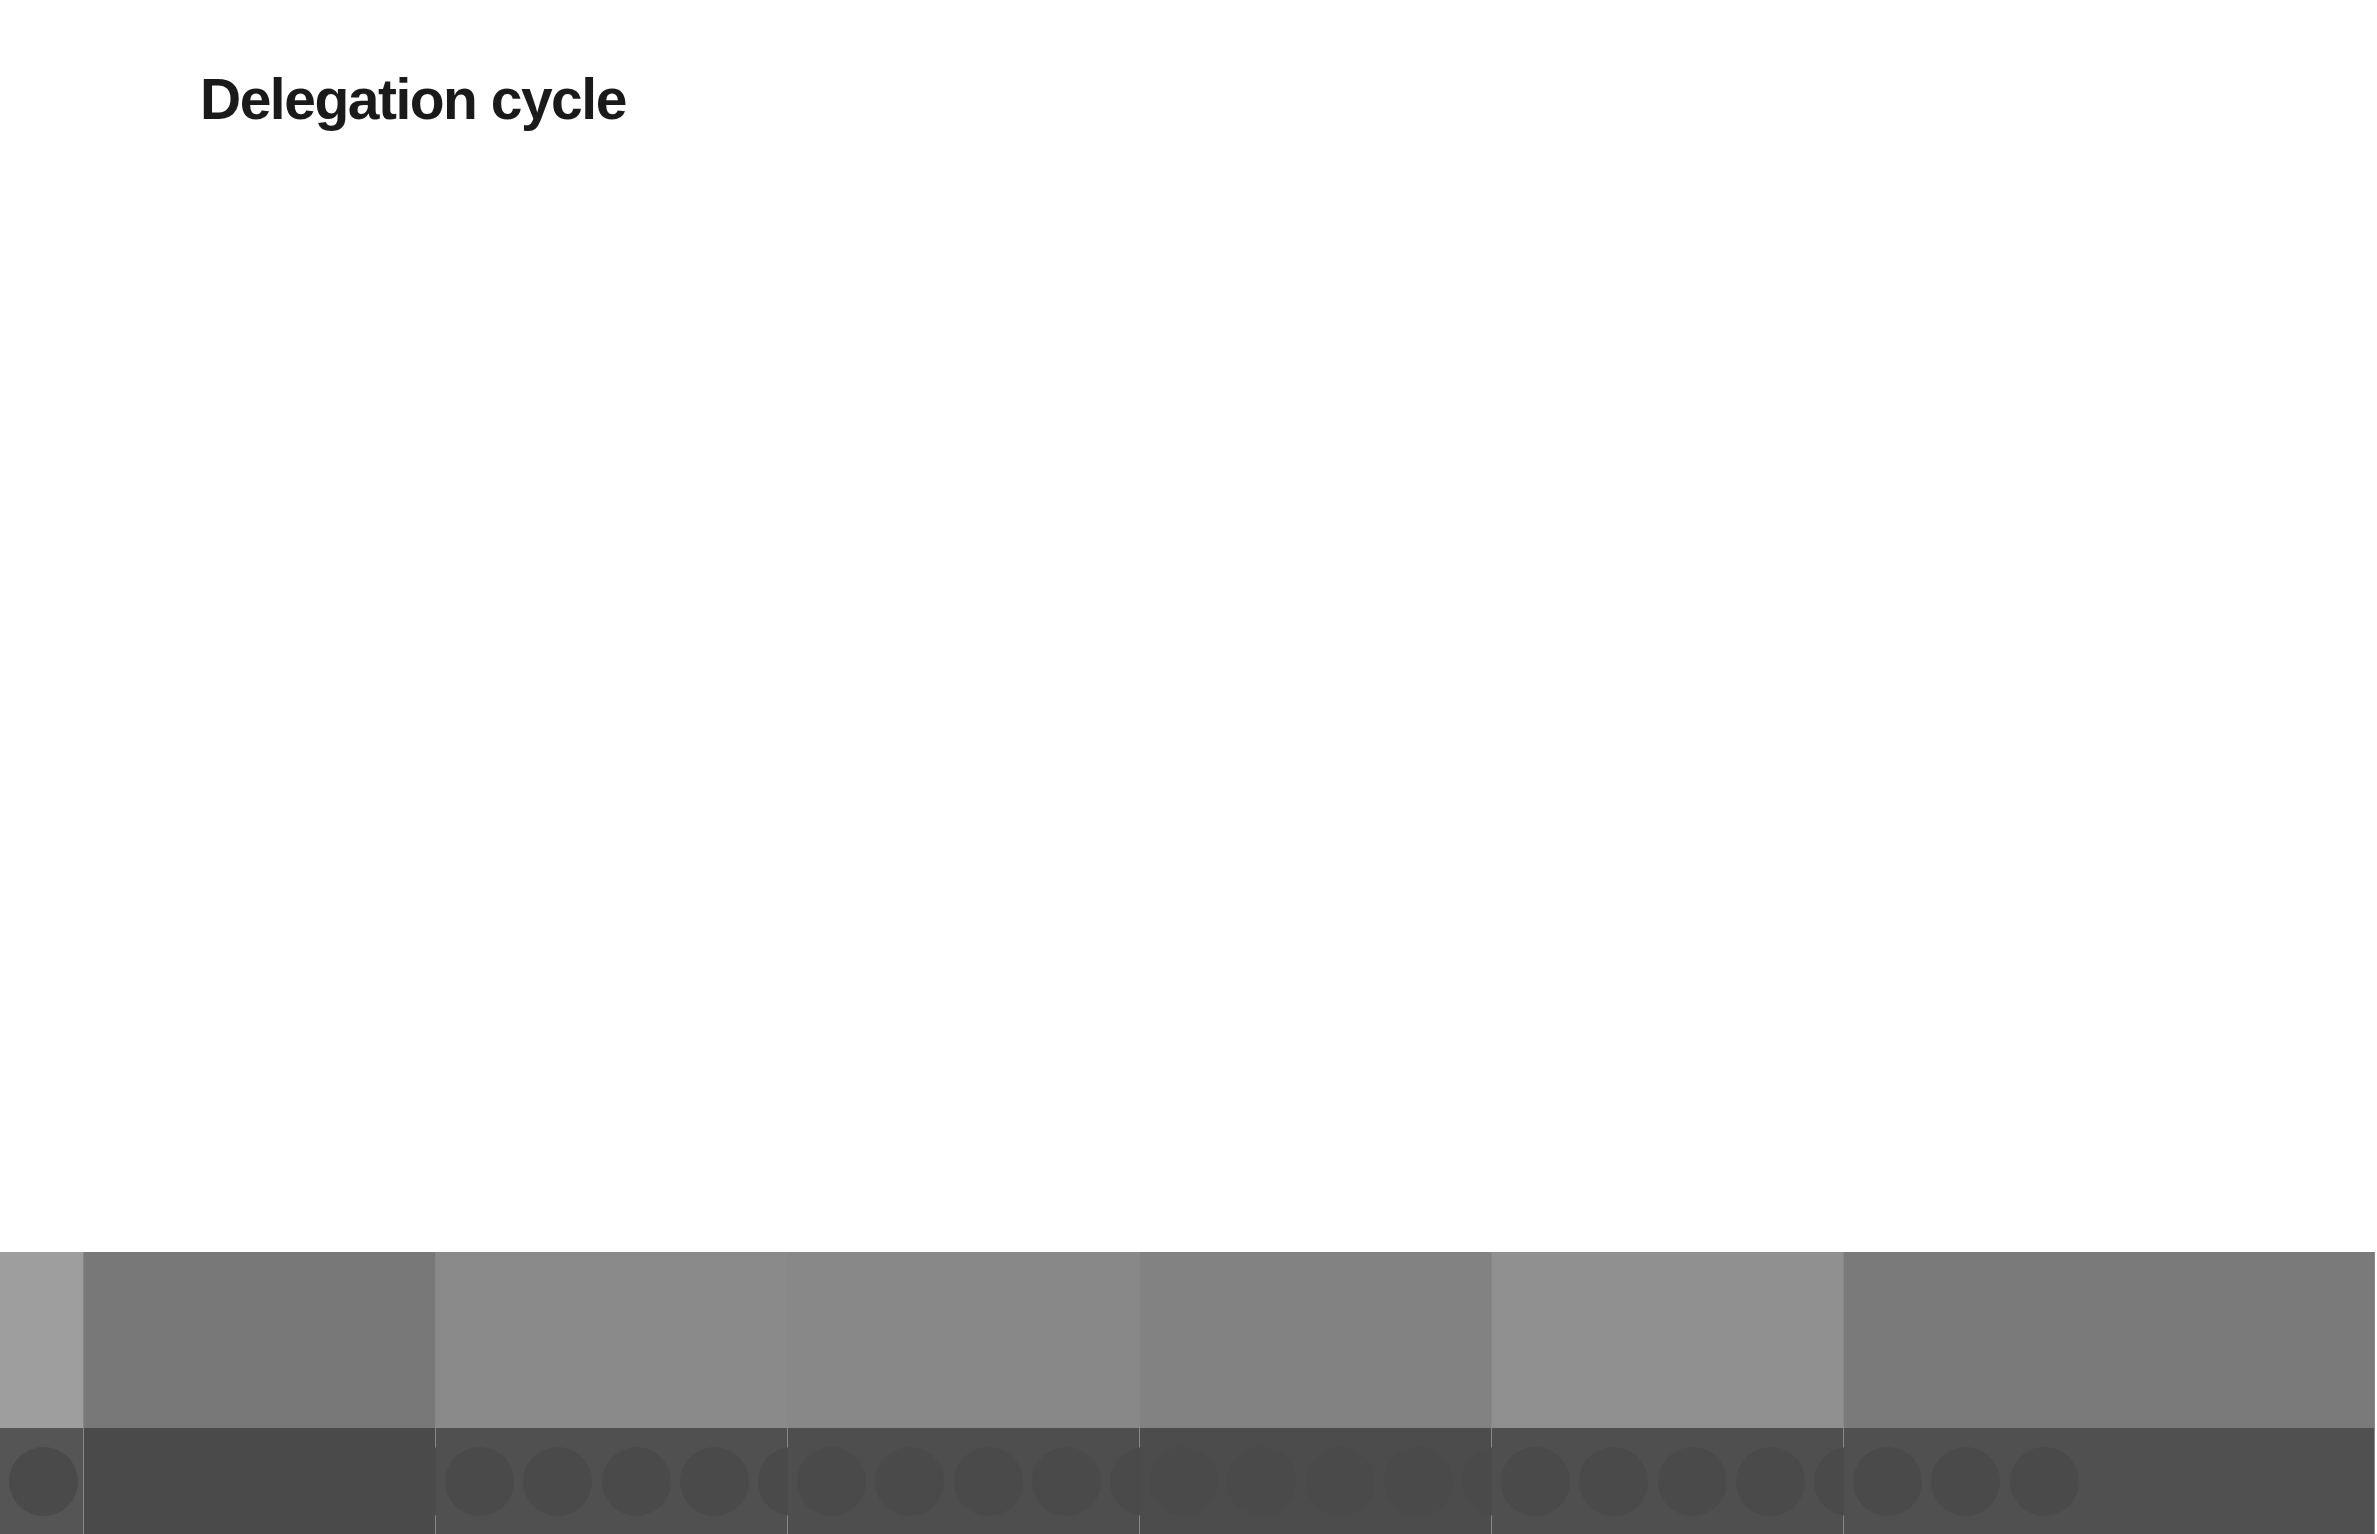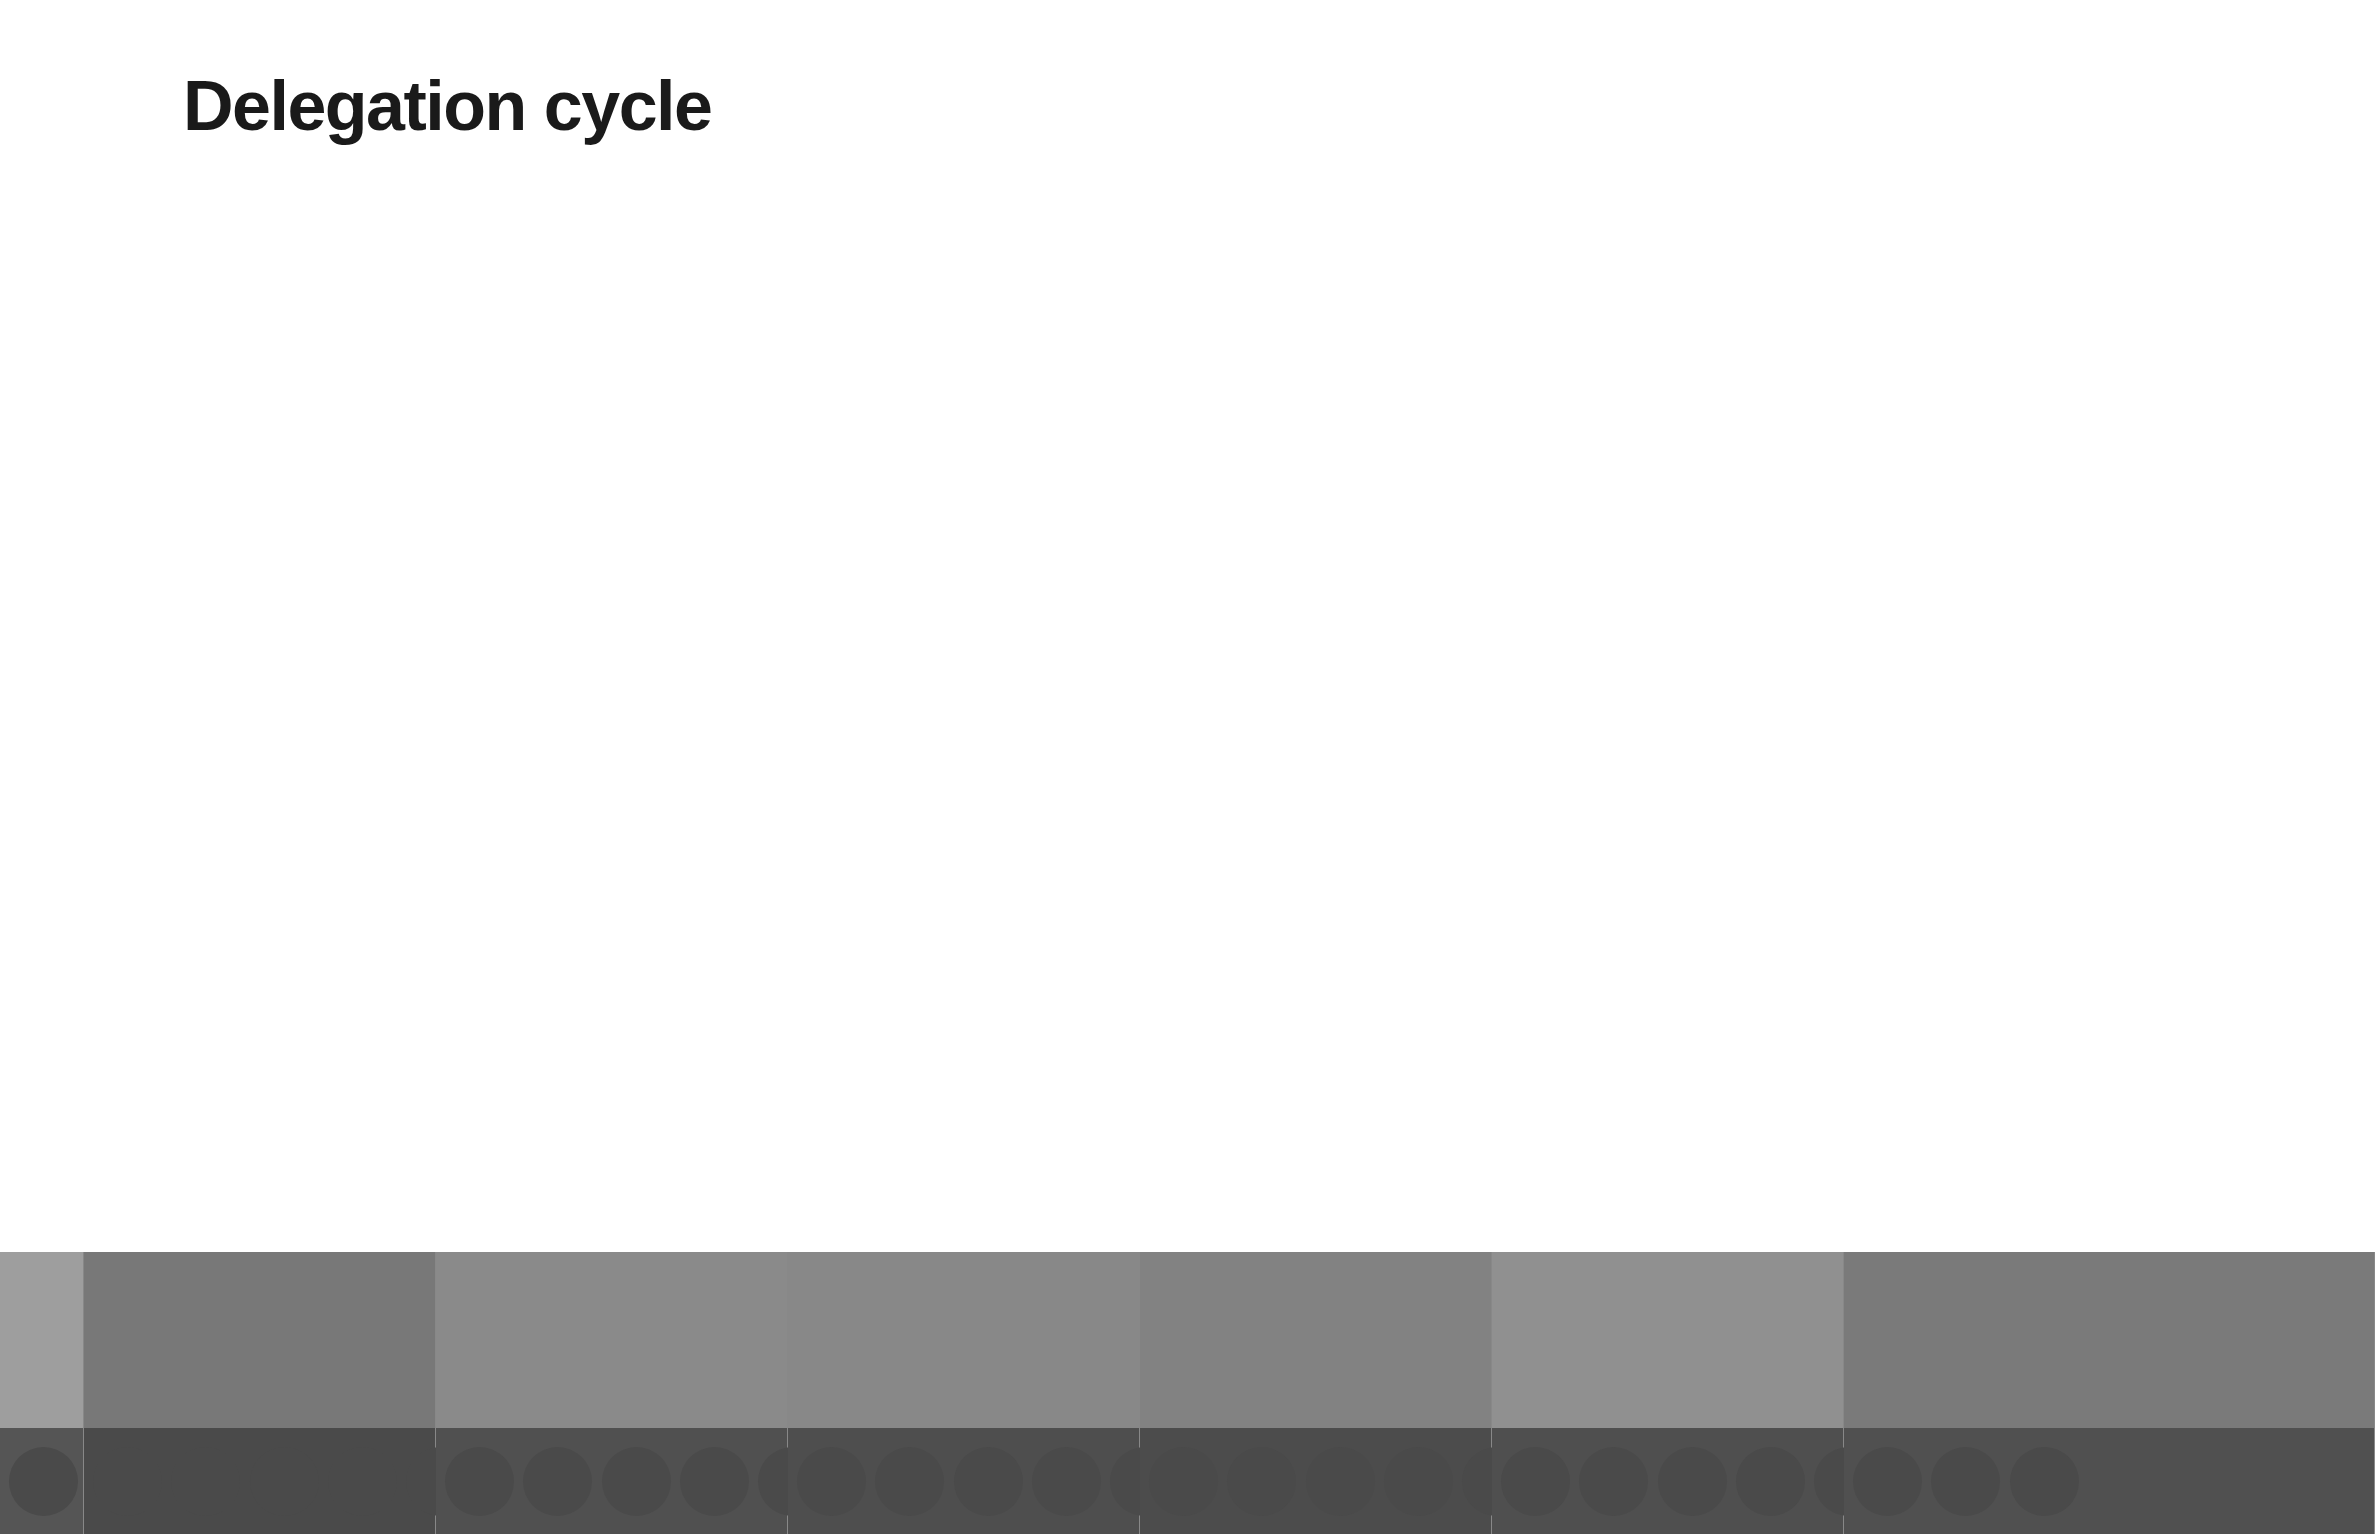--- a/index.html
+++ b/index.html
@@ -13,22 +13,22 @@
       height: 1535px;
       background: #ffffff;
       font-family: Arial, sans-serif;
       position: relative;
       overflow: hidden;
     }
 
     .page-title {
       position: absolute;
       top: 66px;
-      left: 183px;
-      font-size: 70px;
+      left: 200px;
+      font-size: 57px;
       font-weight: 900;
       color: #1a1a1a;
       letter-spacing: -1.5px;
     }
 
     .bottom-bar {
       position: absolute;
       bottom: 0;
       left: 0;
       width: 100%;

